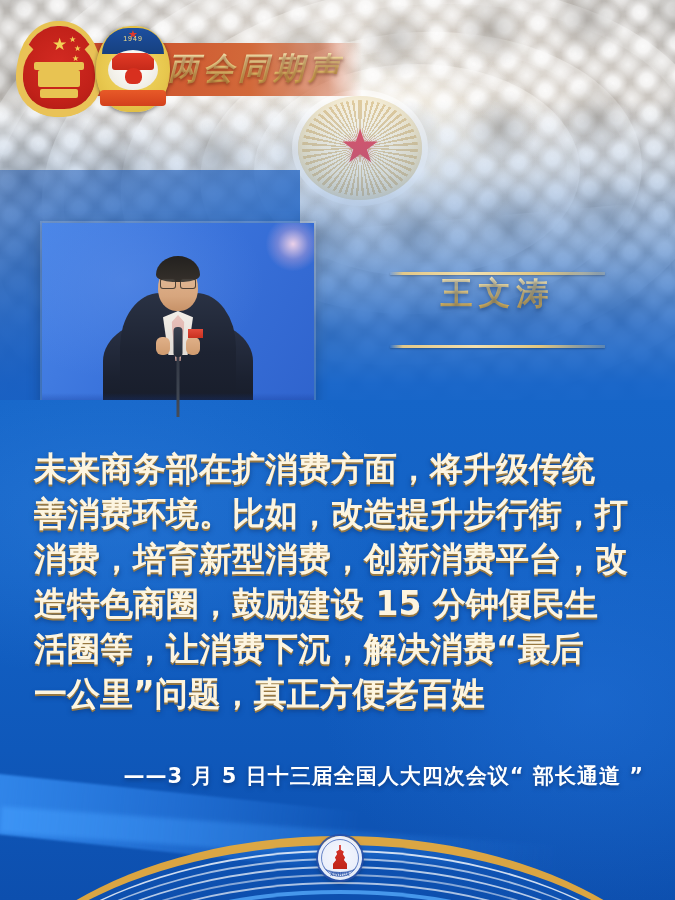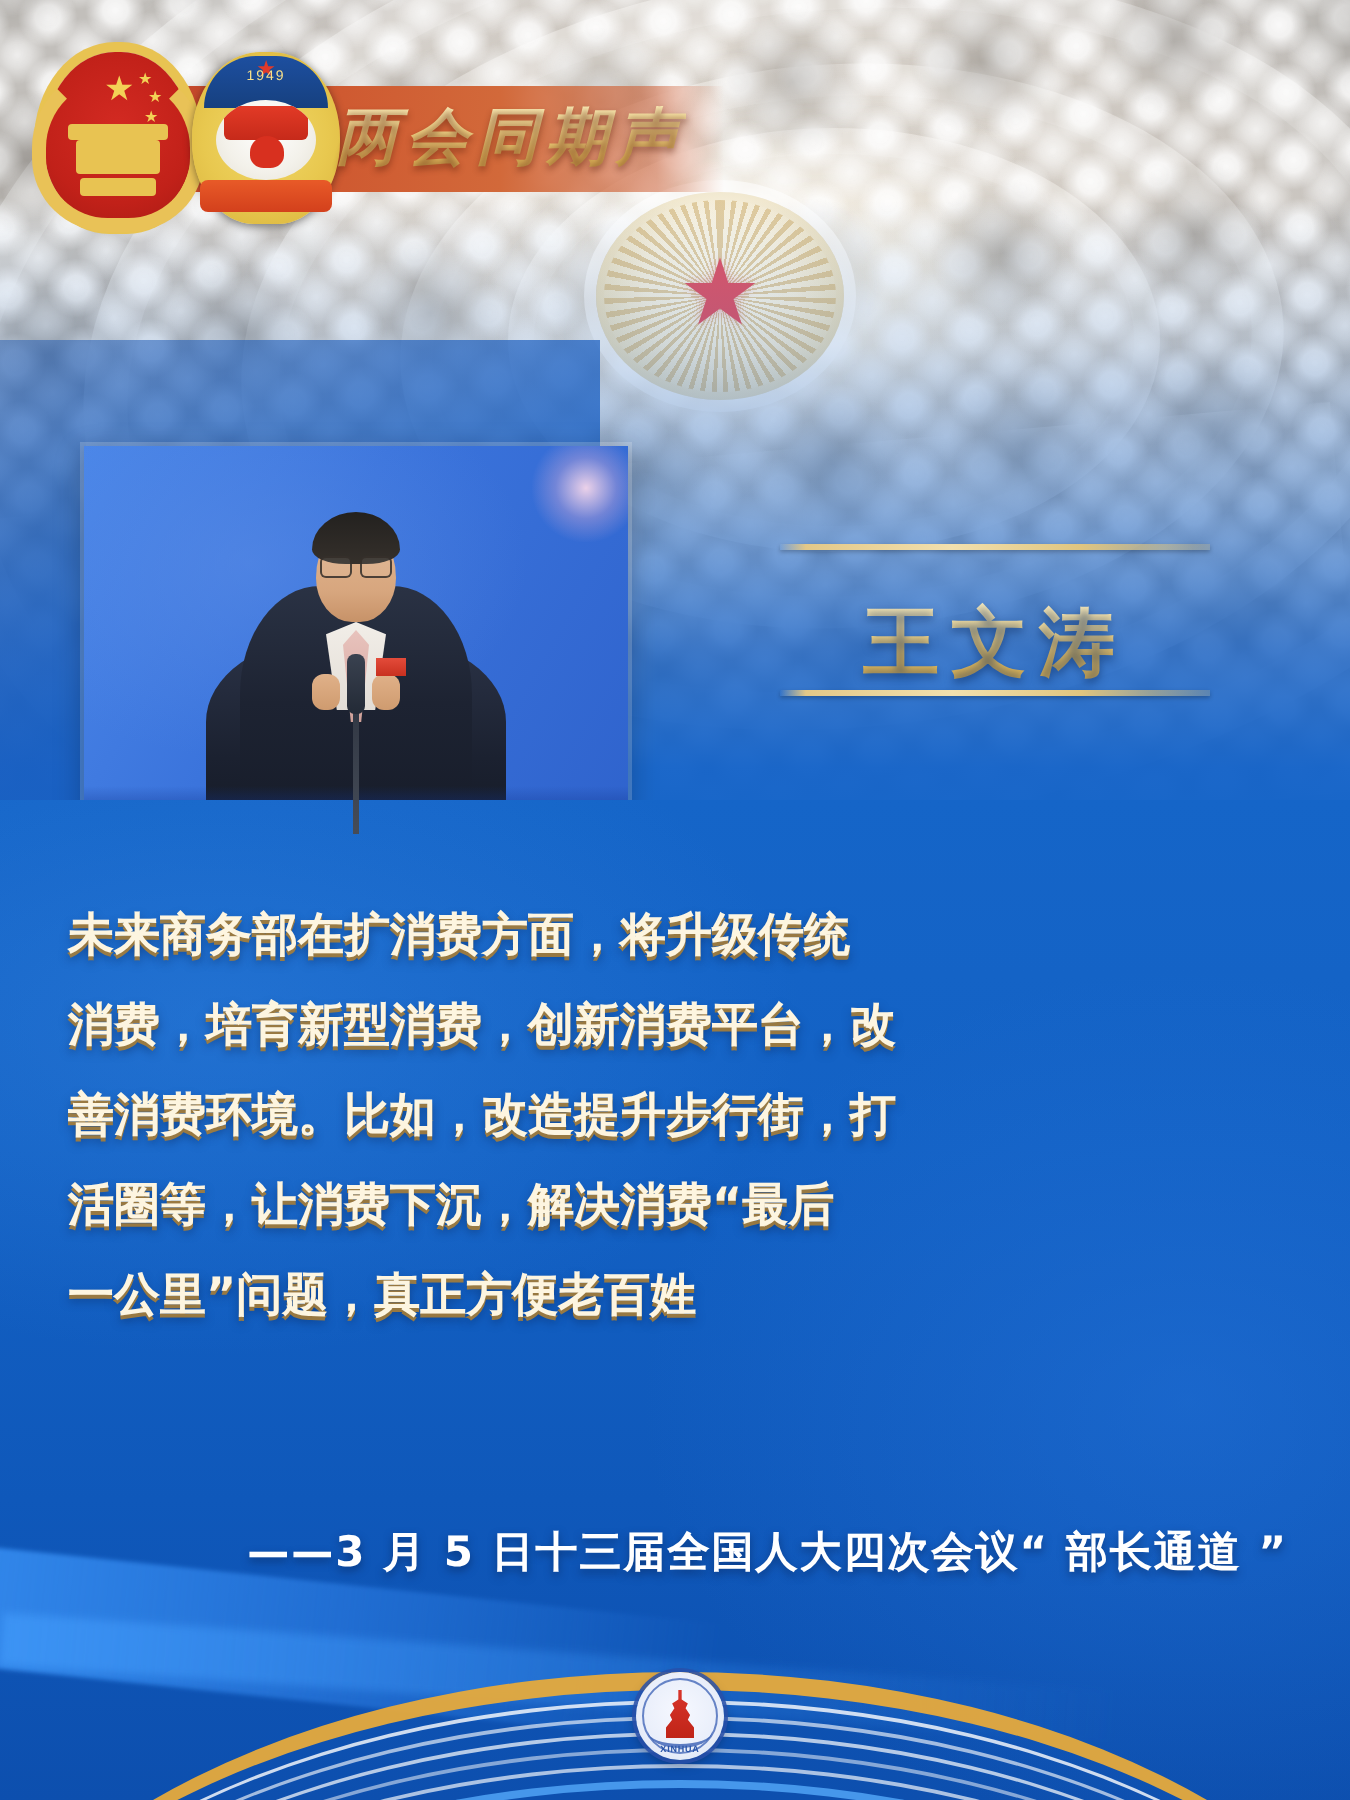--- a/index.html
+++ b/index.html
@@ -342,24 +342,24 @@
   .rule {
     position: absolute;
     height: 3px;
     background: linear-gradient(90deg, rgba(226,196,120,0) 0%, #e3c888 6%, #f2e0ae 40%, #e0c57f 70%, rgba(214,184,110,0.25) 100%);
     box-shadow: 0 1px 2px rgba(0,0,0,0.25);
   }
   .rule-top { left: 390px; top: 272px; width: 215px; }
   .rule-bot { left: 390px; top: 345px; width: 215px; }
   .person-name {
     position: absolute;
-    left: 390px; top: 296px; width: 215px;
+    left: 390px; top: 272px; width: 215px;
     text-align: center;
     font-family: "DejaVu Sans", "Liberation Sans", sans-serif;
-    font-size: 38px;
+    font-size: 32px;
     font-weight: 700;
     letter-spacing: 6px;
     background: linear-gradient(180deg, #fff6d2 0%, #f3dc9b 34%, #e6bf63 62%, #d8ab4a 100%);
     -webkit-background-clip: text;
     background-clip: text;
     color: transparent;
     text-shadow: 0 2px 4px rgba(10,40,90,0.5);
     white-space: nowrap;
   }
   .person-title {
@@ -445,21 +445,21 @@
   .bb-b1 { top: 100px; border-top-color: rgba(90,175,255,0.75); border-top-width: 4px; }
 
   
   .quote {
     position: absolute;
     left: 34px; top: 446px;
     width: 610px;
   }
   .qline {
     font-family: "DejaVu Sans", "Liberation Sans", sans-serif;
-    font-size: 23px;
+    font-size: 33px;
     font-weight: 700;
     line-height: 45px;
     letter-spacing: 0px;
     color: #fdf5e0;
     text-shadow:
       0 2px 0 rgba(176,128,48,0.85),
       0 3px 5px rgba(8,38,92,0.55);
     white-space: nowrap;
   }
   .attrib {
@@ -590,22 +590,23 @@
     <div class="ribbon rb-g4"></div>
     <div class="ribbon rb-g5"></div>
     <div class="ribbon rb-w1"></div>
     <div class="ribbon rb-w2"></div>
     <div class="ribbon rb-w3"></div>
     <div class="ribbon rb-w4"></div>
   </div>
 
   <div class="quote">
     <div class="qline">未来商务部在扩消费方面，将升级传统</div>
+    <div class="qline">善消费环境。比如，改造提升步行街，打</div>
     <div class="qline">消费，培育新型消费，创新消费平台，改</div>
-    <div class="qline">善消费环境。比如，改造提升步行街，打</div>
+    <div class="qline">造特色商圈，鼓励建设 15 分钟便民生</div>
     <div class="qline">活圈等，让消费下沉，解决消费“最后</div>
     <div class="qline">一公里”问题，真正方便老百姓</div>
   </div>
 
   <div class="attrib">——3 月 5 日十三届全国人大四次会议“ 部长通道 ”</div>
 
   <div class="bottom-bands">
     <div class="bb bb-gold"></div>
     <div class="bb bb-w1"></div>
     <div class="bb bb-w2"></div>

